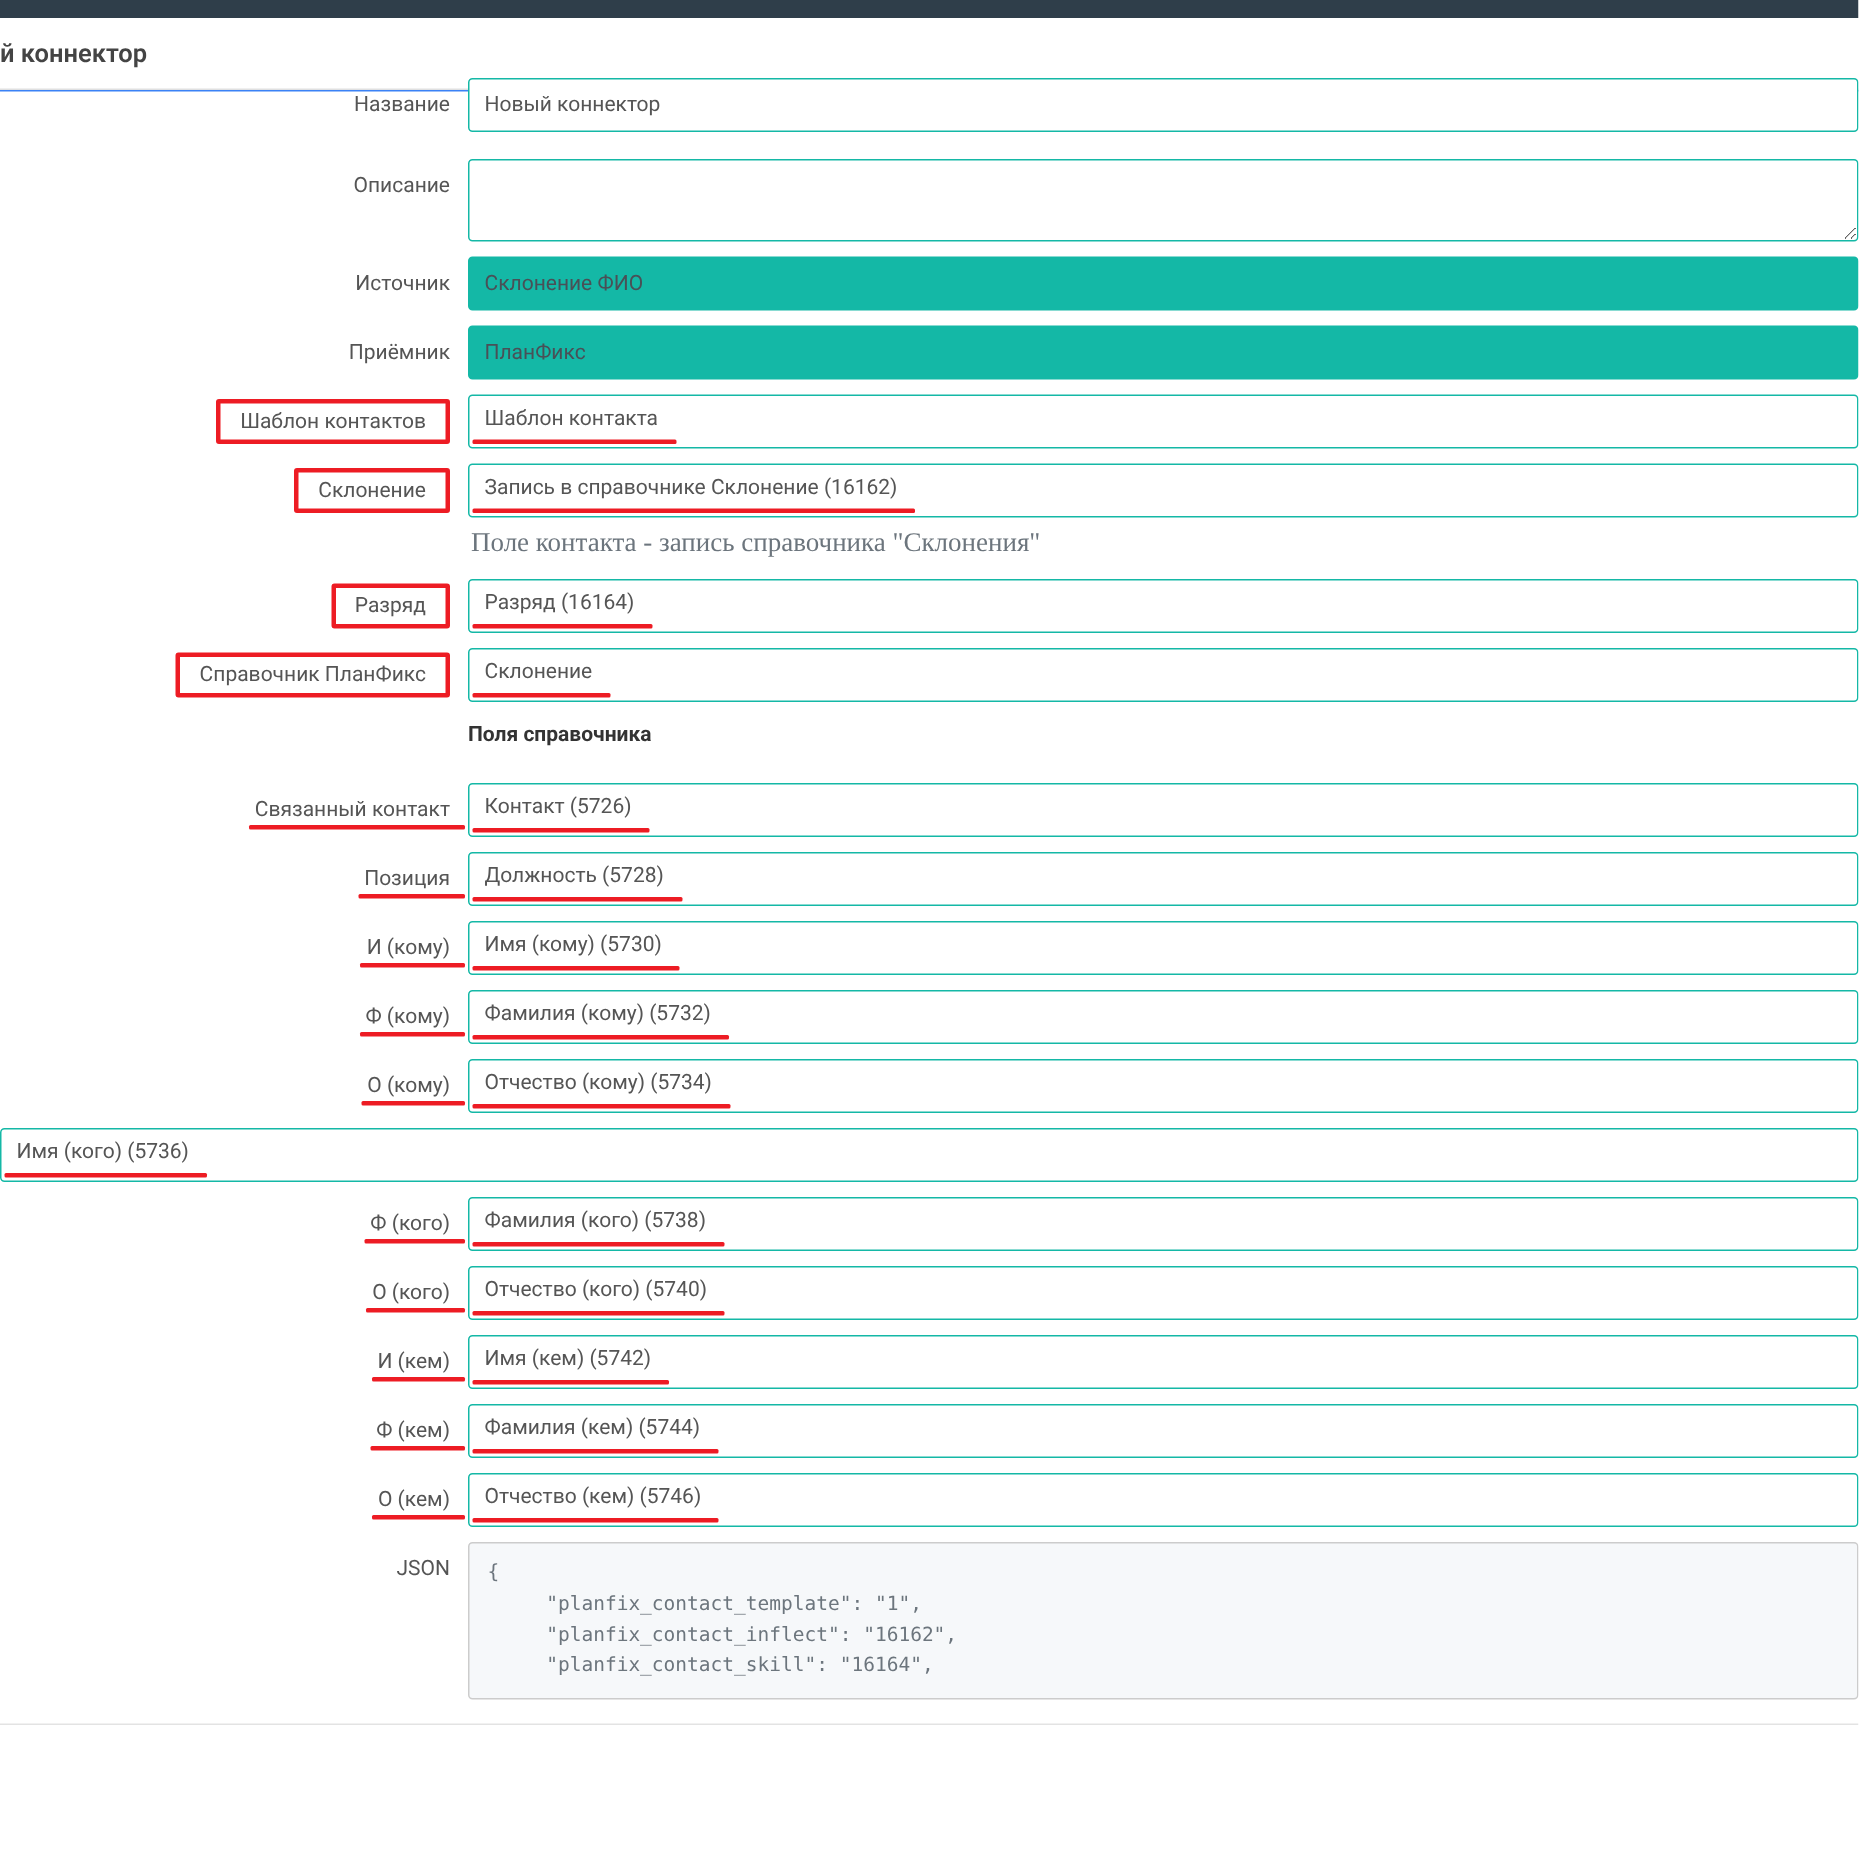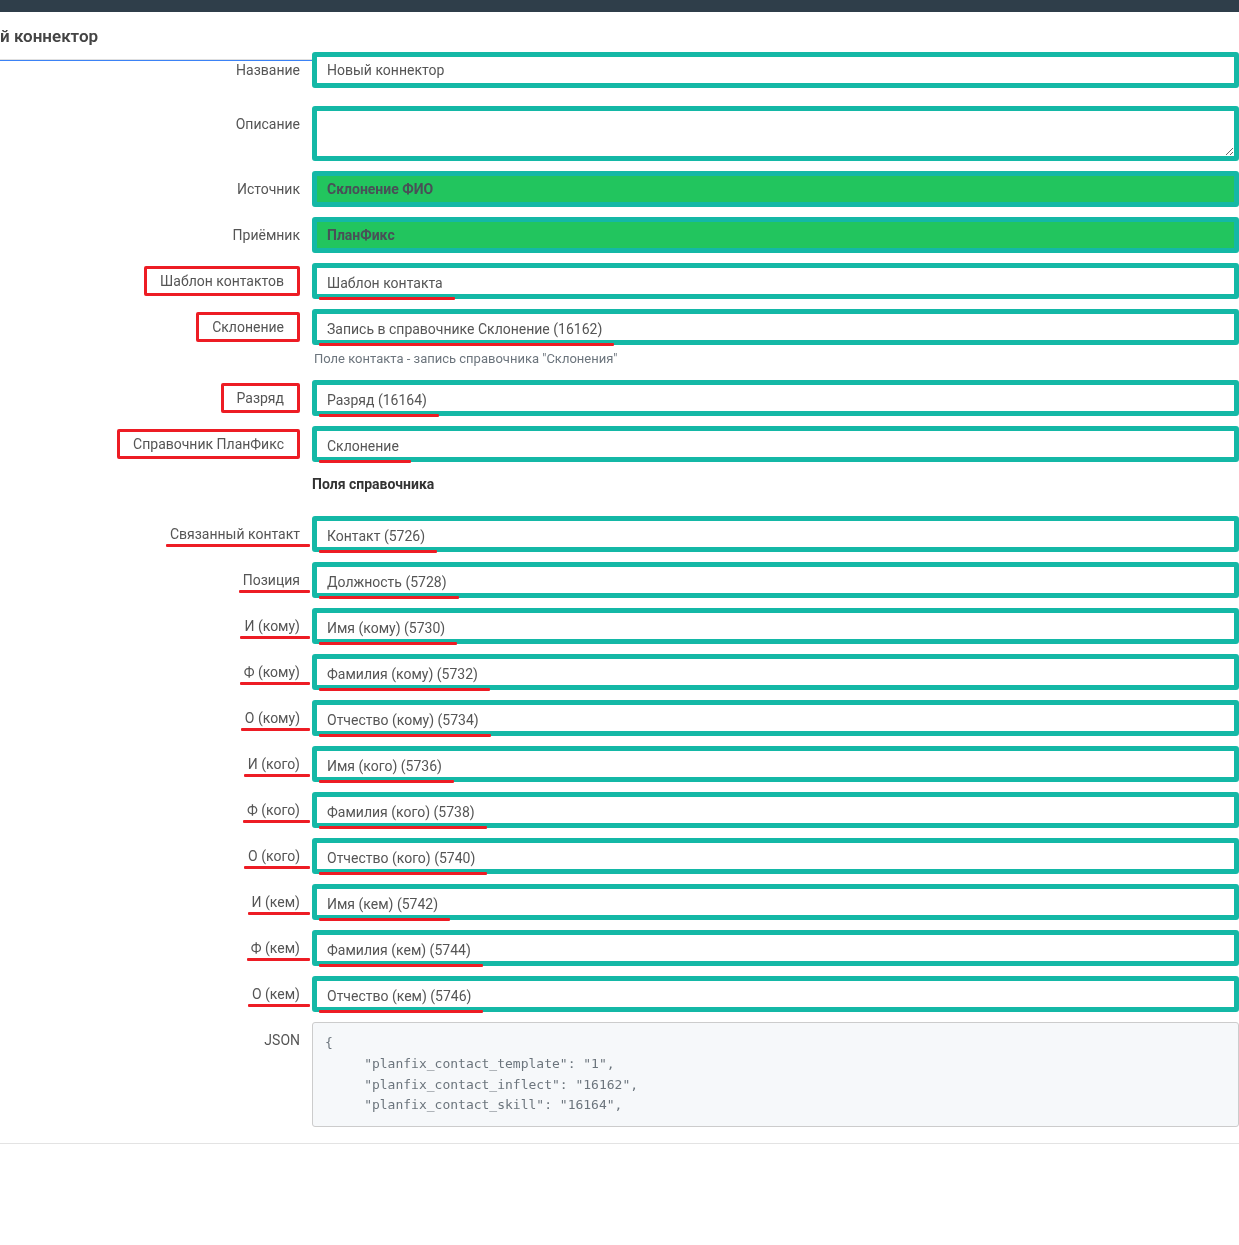--- a/index.html
+++ b/index.html
@@ -46,42 +46,42 @@
       text-align: right;
     }
     .input-cell {
       flex: 1;
       display: flex;
       flex-direction: column;
     }
     .text-input, .select-input, .textarea-input {
       width: 100%;
       height: 36px;
-      border: 5px solid #14b8a6;
+      border: 1px solid #14b8a6;
       border-radius: 3px;
       padding: 7px 10px;
       font-size: 14px;
       color: #555;
       background: #fff;
       font-family: inherit;
     }
     .select-input {
-      background: #22c55e;
+      background: #14b8a6;
       color: #495057;
-      font-weight: bold;
     }
     .textarea-input {
       height: 55px;
       resize: vertical;
     }
     .helptext {
       color: #6c757d;
-      font-size: 13px;
+      font-size: 18px;
       margin-top: 6px;
       padding-left: 2px;
+      font-family: Liberation Serif, serif;
     }
     .section-header {
       font-weight: bold;
       color: #333;
       font-size: 14px;
       margin-top: 4px;
       margin-bottom: 6px;
     }
     .red-box {
       border: 3px solid #ED1C24;
@@ -278,23 +278,20 @@
   <div class="row">
     <div class="label-cell">
         <span class="label-text underline-red">О (кому)</span>
       </div>
     <div class="input-cell">
         <div class="text-input"><span class="underline-red-inside">Отчество (кому) (5734)</span></div>
       </div>
   </div>
 
   <div class="row">
-    <div class="label-cell">
-        <span class="label-text underline-red">И (кого)</span>
-      </div>
     <div class="input-cell">
         <div class="text-input"><span class="underline-red-inside">Имя (кого) (5736)</span></div>
       </div>
   </div>
 
   <div class="row">
     <div class="label-cell">
         <span class="label-text underline-red">Ф (кого)</span>
       </div>
     <div class="input-cell">

